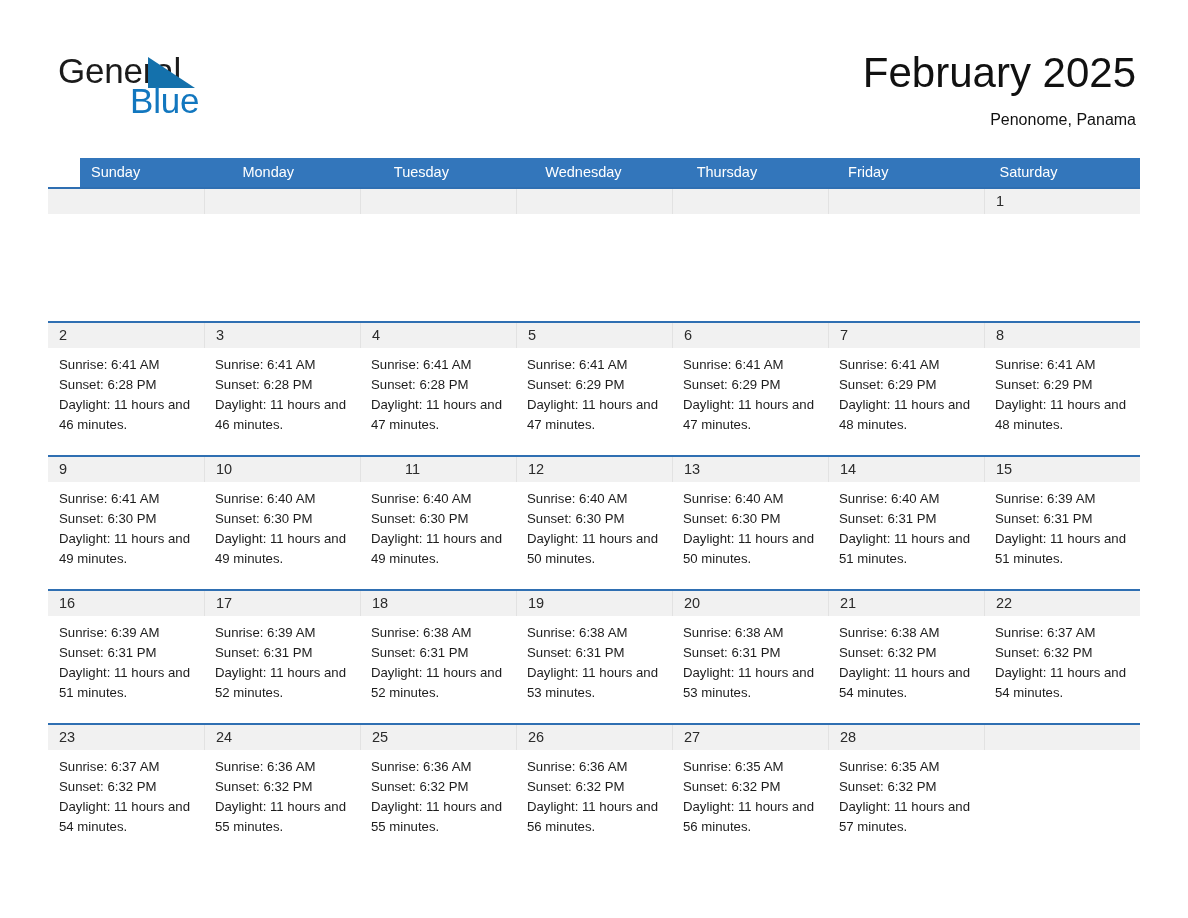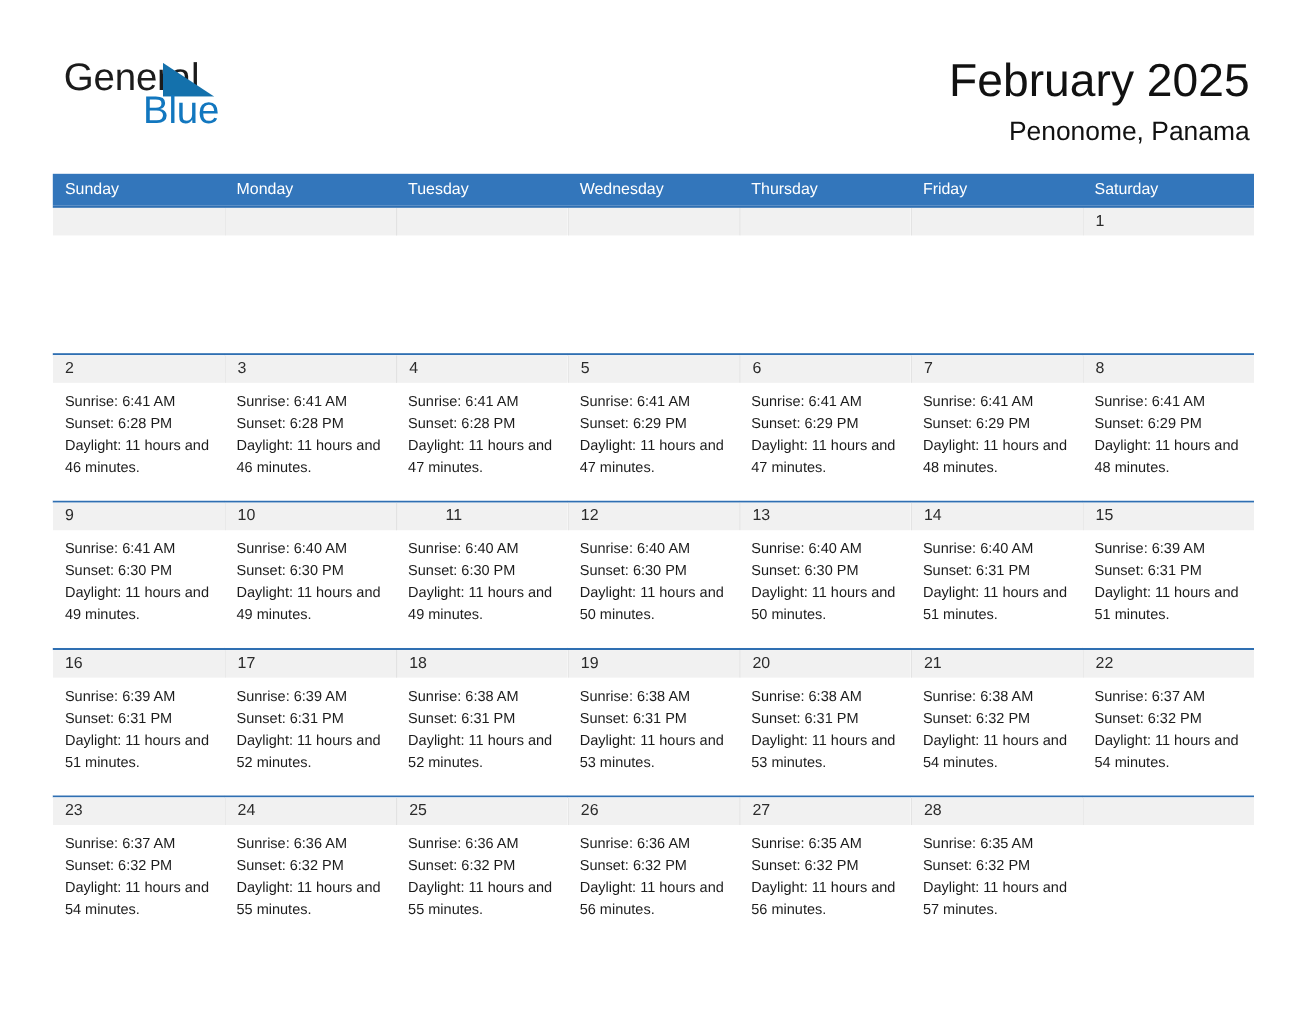--- a/index.html
+++ b/index.html
@@ -76,39 +76,40 @@
   }
   .cal-title {
     font-size: 42px;
     line-height: 50px;
     font-weight: 400;
     color: #111111;
     white-space: nowrap;
   }
   .cal-subtitle {
     margin-top: 8px;
-    font-size: 24px;
+    font-size: 16px;
     line-height: 28px;
     font-weight: 400;
     color: #111111;
     white-space: nowrap;
   }
 
   
   .calendar {
     position: absolute;
     left: 48px;
     top: 158px;
     width: 1092px;
   }
 
   .weekday-row {
     display: flex;
     background: #3376bb;
     height: 29px;
+    margin-left: 32px;
   }
   .weekday-cell {
     flex: 1 1 0;
     color: #ffffff;
     font-size: 14.5px;
     line-height: 29px;
     padding-left: 11px;
     box-sizing: border-box;
     white-space: nowrap;
   }

